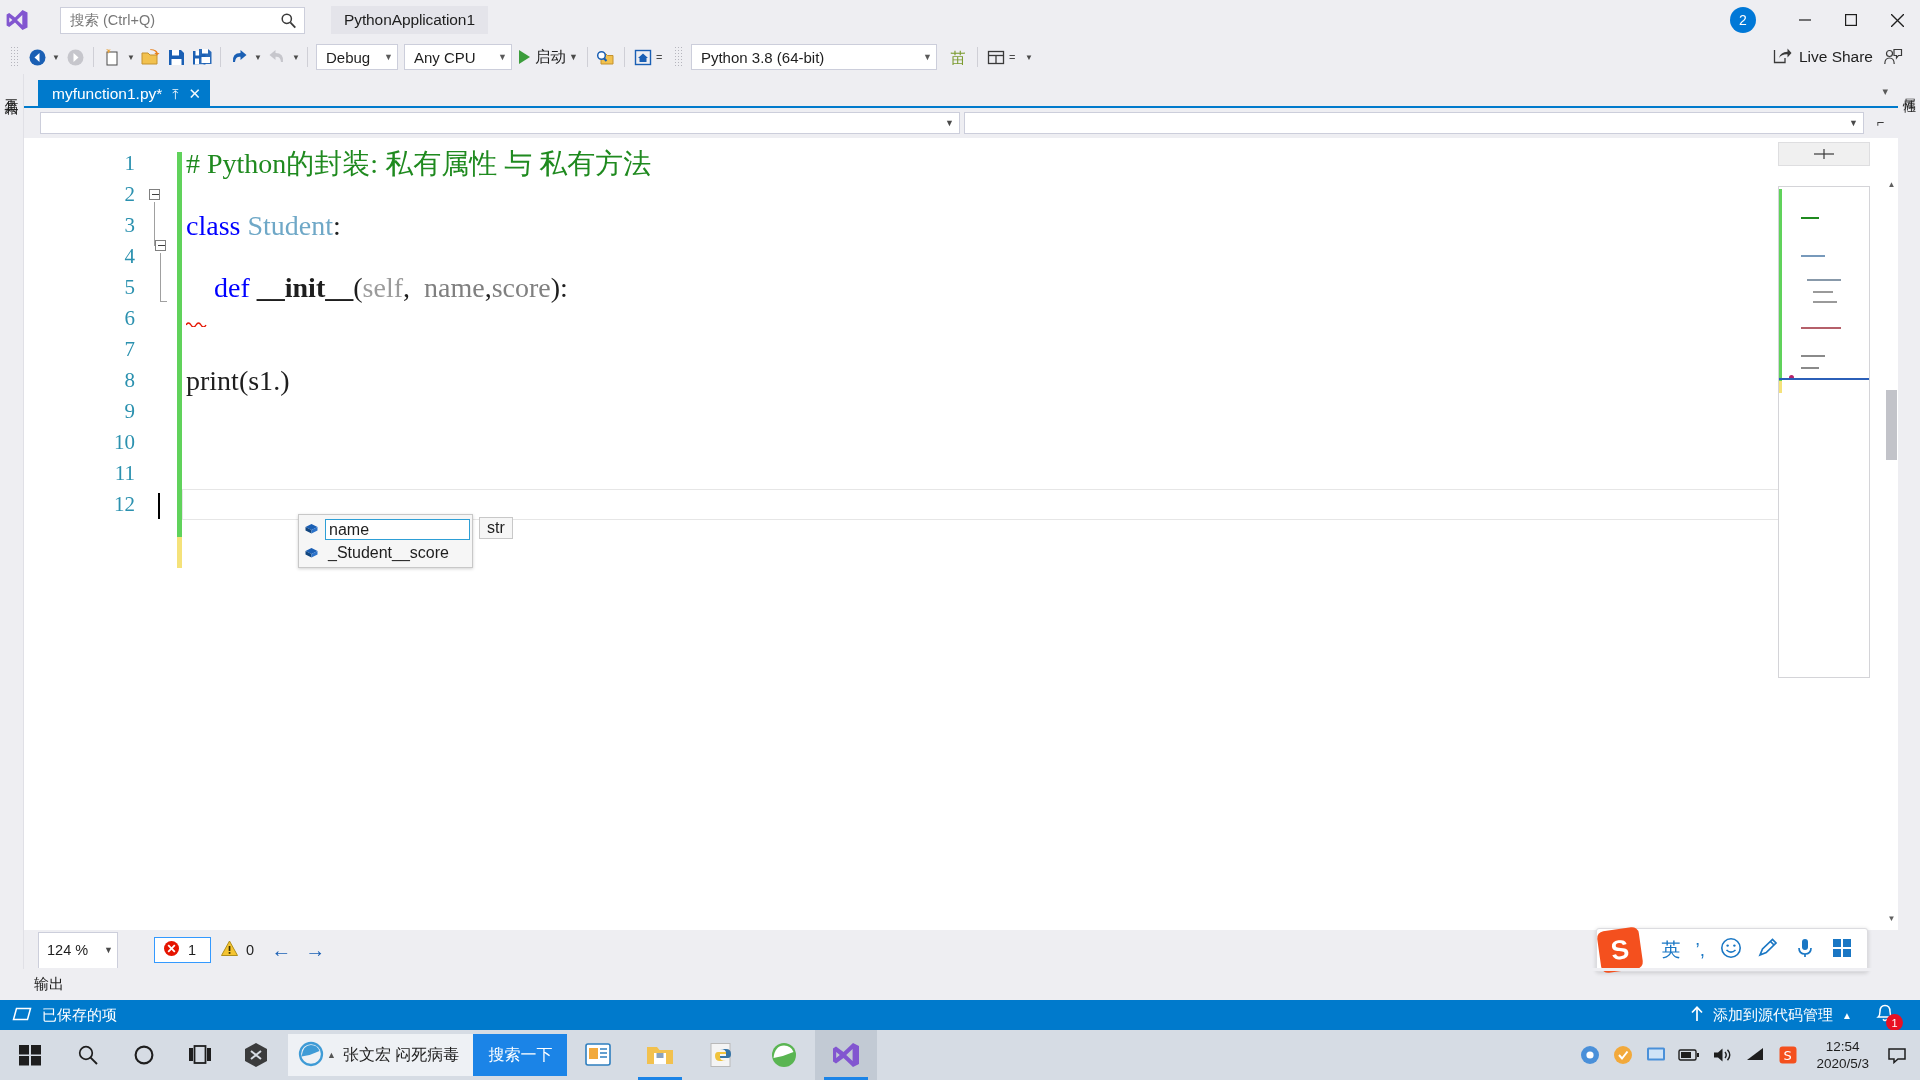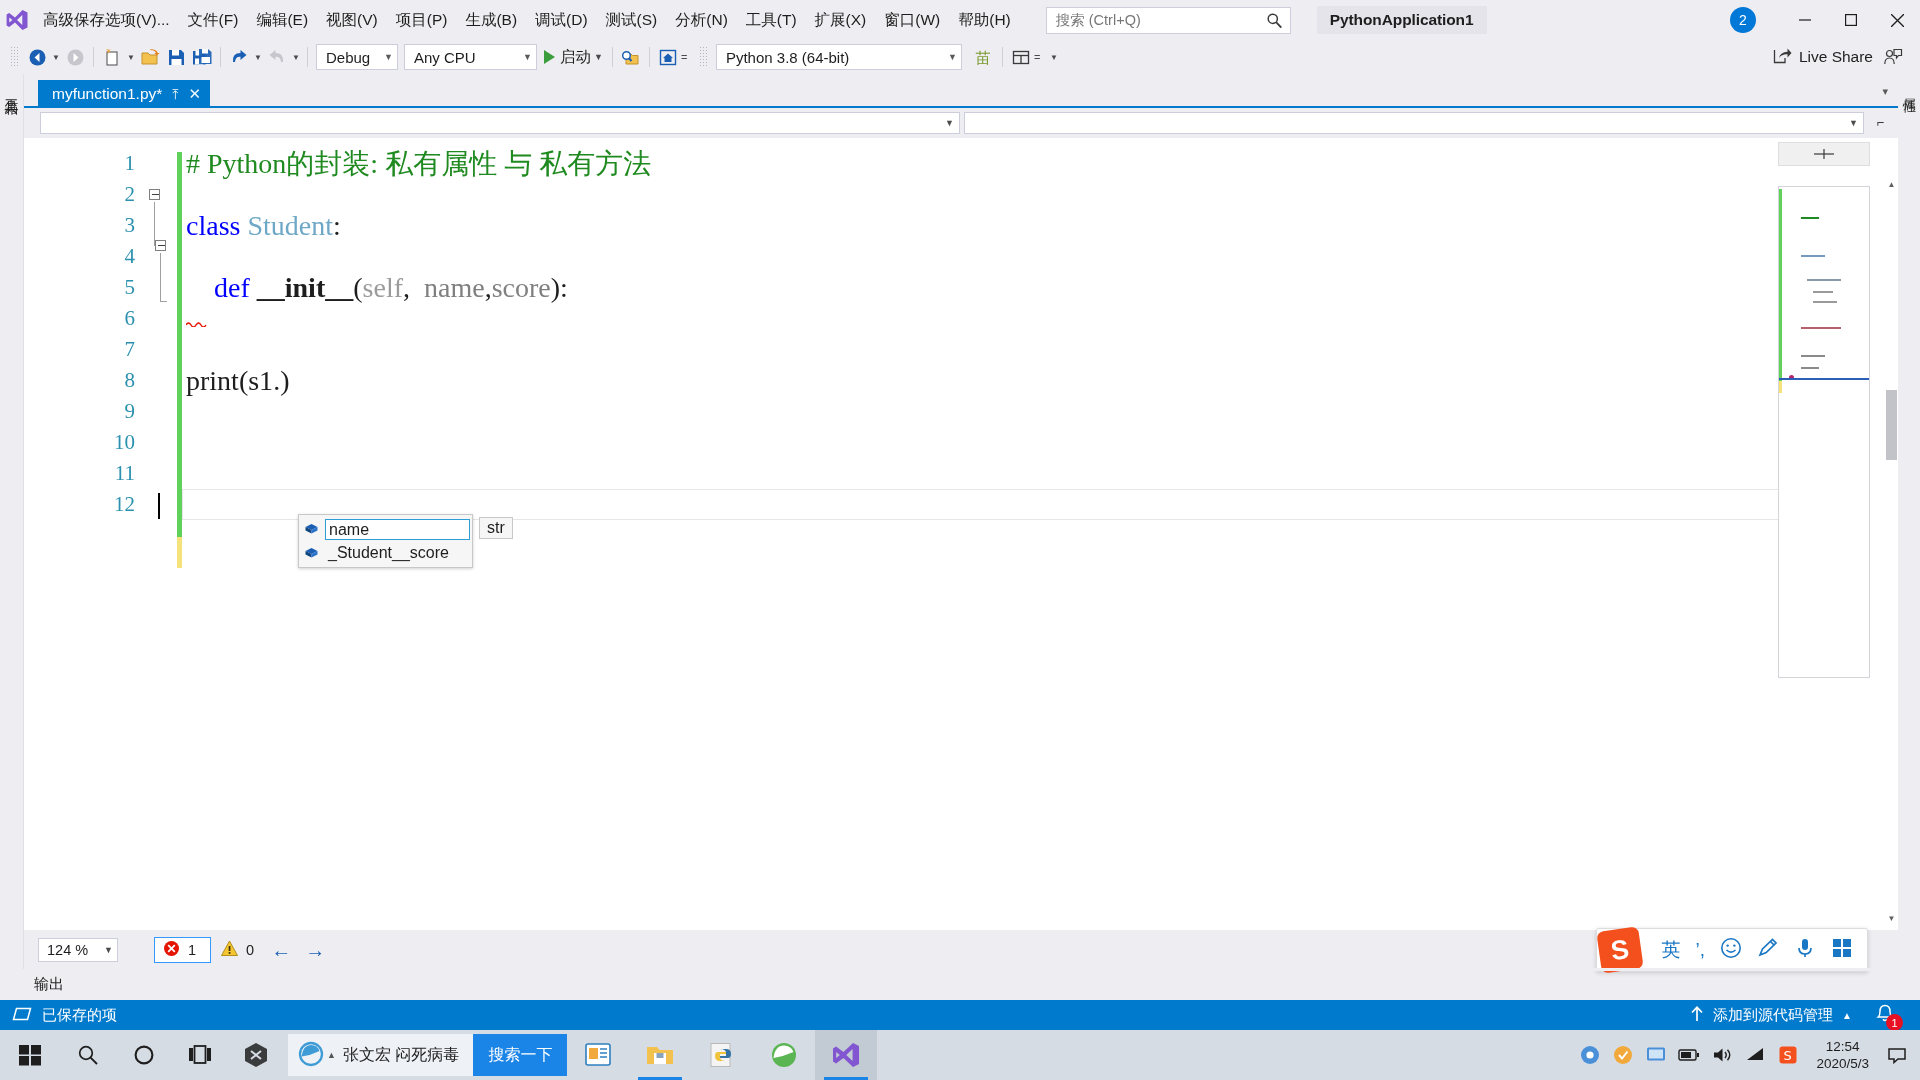--- a/index.html
+++ b/index.html
@@ -31,21 +31,21 @@
   }
   .search-wrap input{
     border:0; outline:0; background:transparent; width:205px; height:25px;
     padding-left:9px; font-size:14.5px; color:#6d6d6d;
     font-family:"Liberation Sans", sans-serif;
   }
   .search-wrap input::placeholder{ color:#777; opacity:1; }
   .search-ico{ position:absolute; right:7px; top:4px; color:#3a3a3a; }
   .proj-name{
     margin-left:26px; background:#e4e4ea; padding:5px 13px;
-    font-weight:bold; font-size:15.5px; color:#1e1e1e; letter-spacing:-0.1px;
+    font-weight:normal; font-size:15.5px; color:#1e1e1e; letter-spacing:-0.1px;
   }
   .tb-spacer{ flex:1; }
   .acct-circle{
     width:26px;height:26px;border-radius:50%;background:#0078d7;color:#fff;
     display:flex;align-items:center;justify-content:center;font-size:14px;margin-right:26px;
   }
   .wbtn{ width:46px; height:40px; display:flex; align-items:center; justify-content:center; color:#1e1e1e; }
 
   
   .toolbar{
@@ -203,21 +203,21 @@
   }
   .vscroll .up{ top:34px; } .vscroll .dn{ bottom:4px; }
   .vthumb{ position:absolute; left:1px; width:11px; background:#c2c3c9; }
 
   
   .estatus{
     position:absolute; left:24px; top:932px; width:1874px; height:36px; background:#eeeef2;
     display:flex; align-items:center; padding-left:14px; gap:0;
   }
   .zoombox{
-    width:80px; height:24px; border:1px solid #cccedb; background:#fff; display:flex;
+    width:80px; height:37px; border:1px solid #cccedb; background:#fff; display:flex;
     align-items:center; justify-content:space-between; padding:0 4px 0 8px; font-size:14.5px;
   }
   .zoombox .ca{ font-size:9px; color:#4a4a4a; }
   .errbox{
     margin-left:36px; height:26px; border:1px solid #3399ff; background:#fff;
     display:flex; align-items:center; gap:8px; padding:0 14px 0 8px; font-size:14.5px;
   }
   .warnbox{
     height:26px; display:flex; align-items:center; gap:8px; padding:0 10px; font-size:14.5px;
   }
@@ -281,35 +281,20 @@
 
 <div class="app">
 
   <div class="titlebar">
     <div class="vs-logo">
       <svg width="22" height="22" viewBox="0 0 22 22">
         <path d="M16.5 1 L21.5 3.5 L21.5 18.5 L16.5 21 L9 13.6 L3.2 18 L0.6 16.6 L0.6 5.4 L3.2 4 L9 8.4 Z
                  M16.3 6 L11 11 L16.3 16 Z M3.3 8.4 L3.3 13.6 L6.4 11 Z" fill="#8256d0"></path>
       </svg>
     </div>
-    <div class="menu">
-      <div class="menu-item">高级保存选项(V)...</div>
-      <div class="menu-item">文件(F)</div>
-      <div class="menu-item">编辑(E)</div>
-      <div class="menu-item">视图(V)</div>
-      <div class="menu-item">项目(P)</div>
-      <div class="menu-item">生成(B)</div>
-      <div class="menu-item">调试(D)</div>
-      <div class="menu-item">测试(S)</div>
-      <div class="menu-item">分析(N)</div>
-      <div class="menu-item">工具(T)</div>
-      <div class="menu-item">扩展(X)</div>
-      <div class="menu-item">窗口(W)</div>
-      <div class="menu-item">帮助(H)</div>
-    </div>
 
     <div class="search-wrap">
       <input placeholder="搜索 (Ctrl+Q)" style="">
       <span class="search-ico">
         <svg width="17" height="17" viewBox="0 0 17 17">
             <circle cx="6.8" cy="6.8" r="4.6" fill="none" stroke="#3a3a3a" stroke-width="1.5"></circle>
             <line x1="10.3" y1="10.3" x2="15.3" y2="15.6" stroke="#3a3a3a" stroke-width="1.8"></line>
           </svg>
       </span>
     </div>
@@ -398,21 +383,21 @@
         <path d="M16 14 q1 -9 -7.5 -9 l0 -3 l-6 5 l6 5 l0 -3.2 q5 -0.5 5.5 5.2 Z" fill="#c6c6cc"></path>
       </svg>
     </div>
     <div class="caret">▼</div>
     <div class="tsep"></div>
 
     <div class="combo" style="width:82px">
       <span class="cv">Debug</span>
       <span class="ca">▼</span>
     </div>
-    <div class="combo" style="width:133px">
+    <div class="combo" style="width:108px">
       <span class="cv">Any CPU</span>
       <span class="ca">▼</span>
     </div>
     <div class="runbtn">
       <span class="tri"></span>
       <span class="lbl">启动</span>
       <span class="ca" style="font-size:9px;color:#4a4a4a">▼</span>
     </div>
     <div class="tsep"></div>
     <div class="tbtn">

